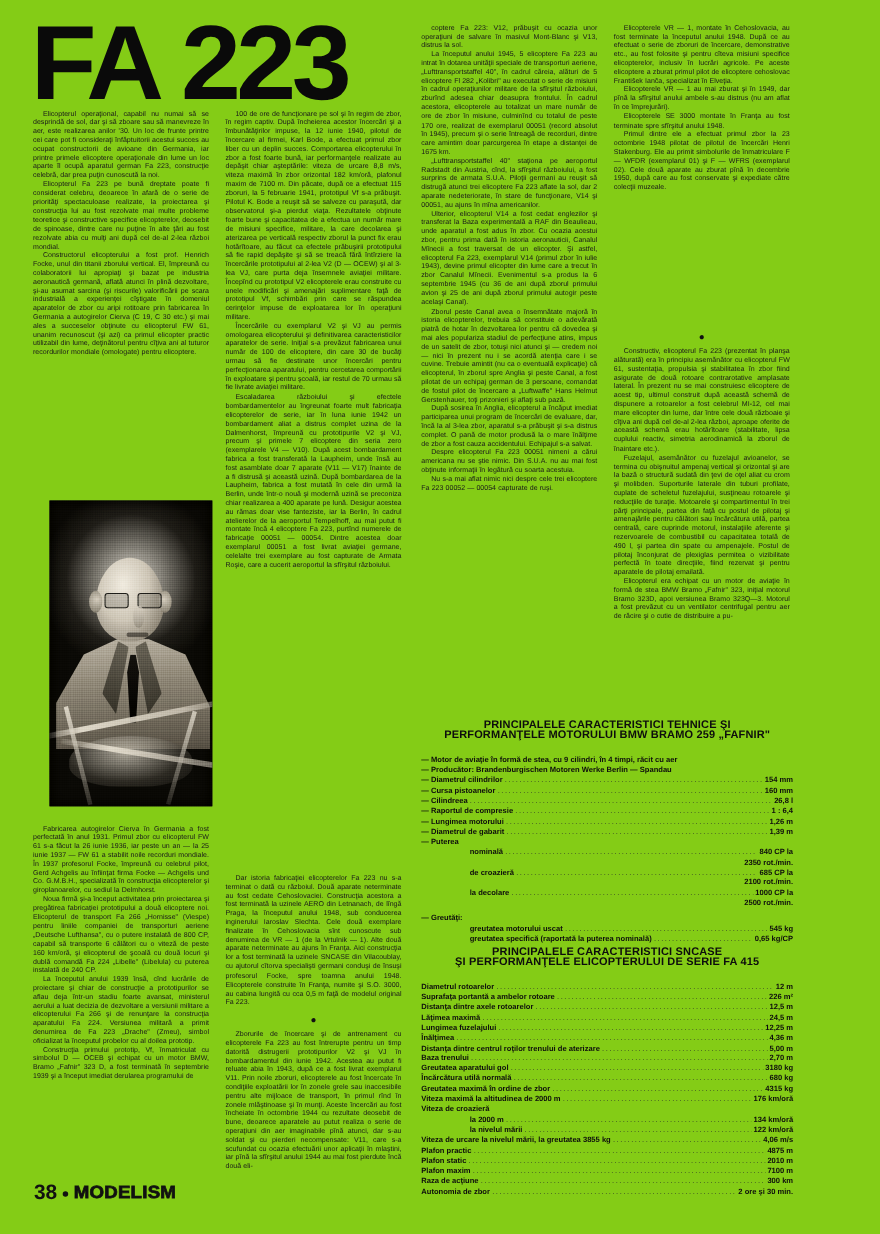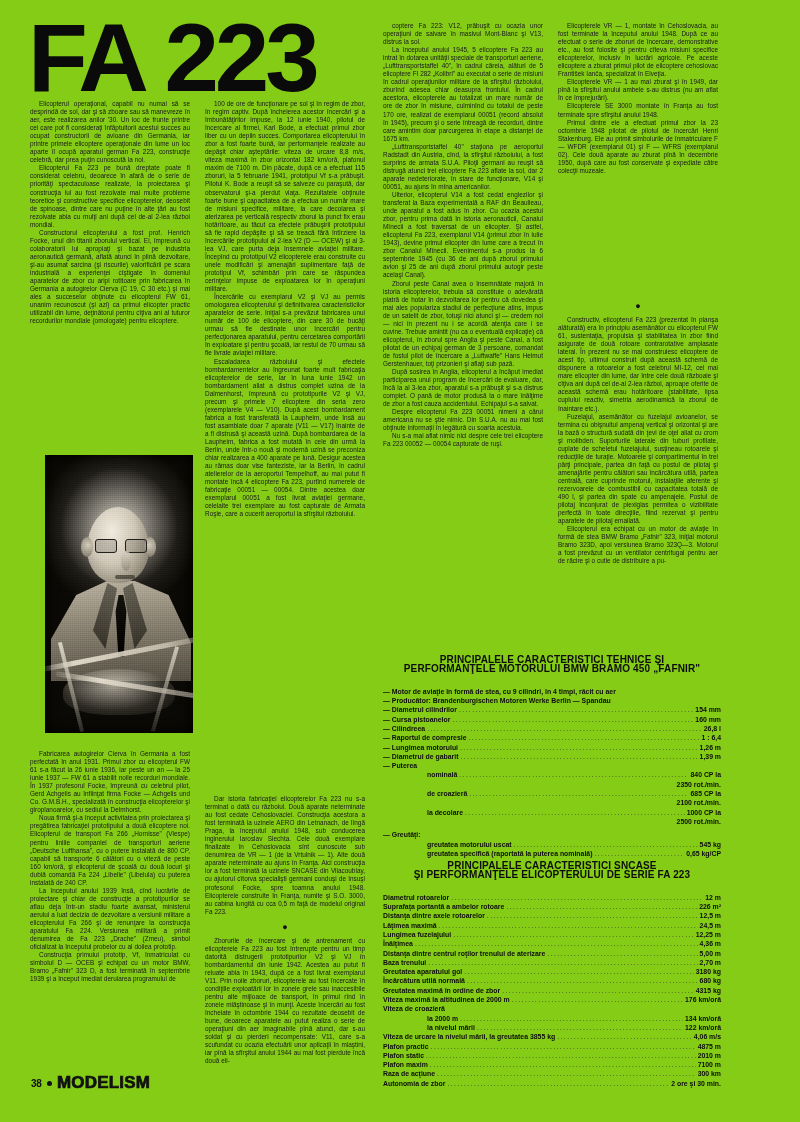--- a/index.html
+++ b/index.html
@@ -163,21 +163,21 @@
   .footer {
     position: absolute;
     left: 31px;
     top: 1074px;
     display: flex;
     align-items: center;
     gap: 5px;
     font-weight: bold;
   }
   .footer .pagenum {
-    font-size: 10px;
+    font-size: 19px;
     color: #111;
     letter-spacing: -0.3px;
   }
   .footer .dot {
     width: 5px; height: 5px; border-radius: 50%; background: #111;
     display: inline-block;
   }
   .footer .brand {
     font-size: 16px;
     letter-spacing: 0.2px;
@@ -311,21 +311,21 @@
   <div class="col" id="col4b">
       <div class="sep-bullet">●</div>
       <p>Constructiv, elicopterul Fa 223 (prezentat în planşa alăturată) era în principiu asemănător cu elicopterul FW 61, sustentaţia, propulsia şi stabilitatea în zbor fiind asigurate de două rotoare contrarotative amplasate lateral. În prezent nu se mai construiesc elicoptere de acest tip, ultimul construit după această schemă de dispunere a rotoarelor a fost celebrul MI-12, cel mai mare elicopter din lume, dar între cele două războaie şi cîţiva ani după cel de-al 2-lea război, aproape oferite de această schemă erau hotărîtoare (stabilitate, lipsa cuplului reactiv, simetria aerodinamică la zborul de înaintare etc.).</p>
       <p>Fuzelajul, asemănător cu fuzelajul avioanelor, se termina cu obişnuitul ampenaj vertical şi orizontal şi are la bază o structură sudată din ţevi de oţel aliat cu crom şi molibden. Suporturile laterale din tuburi profilate, cuplate de scheletul fuzelajului, susţineau rotoarele şi reducţiile de turaţie. Motoarele şi compartimentul în trei părţi principale, partea din faţă cu postul de pilotaj şi amenajările pentru călători sau încărcătura utilă, partea centrală, care cuprinde motorul, instalaţiile aferente şi rezervoarele de combustibil cu capacitatea totală de 490 l, şi partea din spate cu ampenajele. Postul de pilotaj înconjurat de plexiglas permitea o vizibilitate perfectă în toate direcţiile, fiind rezervat şi pentru aparatele de pilotaj emailată.</p>
       <p>Elicopterul era echipat cu un motor de aviaţie în formă de stea BMW Bramo „Fafnir" 323, iniţial motorul Bramo 323D, apoi versiunea Bramo 323Q—3. Motorul a fost prevăzut cu un ventilator centrifugal pentru aer de răcire şi o cutie de distribuire a pu-</p>
     </div>
 
   <div class="spec-block" id="spec1">
     <div class="spec-title">
       <div>PRINCIPALELE CARACTERISTICI TEHNICE ŞI</div>
-      <div>PERFORMANŢELE MOTORULUI BMW BRAMO 450 „FAFNIR"</div>
+      <div>PERFORMANŢELE MOTORULUI BMW BRAMO 259 „FAFNIR"</div>
     </div>
     <div class="spec-rows">
         <div class="srow plain">
           <span class="lbl">— Motor de aviaţie în formă de stea, cu 9 cilindri, în 4 timpi, răcit cu aer</span>
         </div>
         <div class="srow plain">
           <span class="lbl">— Producător: Brandenburgischen Motoren Werke Berlin — Spandau</span>
         </div>
         <div class="srow">
           <span class="lbl">— Diametrul cilindrilor</span>
@@ -397,21 +397,21 @@
           <span class="lbl">greutatea specifică (raportată la puterea nominală)</span>
           <span class="dots">........................................................................................................................</span>
           <span class="val">0,65 kg/CP</span>
         </div>
       </div>
   </div>
 
   <div class="spec-block" id="spec2">
     <div class="spec-title">
       <div>PRINCIPALELE CARACTERISTICI SNCASE</div>
-      <div>ŞI PERFORMANŢELE ELICOPTERULUI DE SERIE FA 223</div>
+      <div>ŞI PERFORMANŢELE ELICOPTERULUI DE SERIE FA 415</div>
     </div>
     <div class="spec-rows">
         <div class="srow">
           <span class="lbl">Diametrul rotoarelor</span>
           <span class="dots">........................................................................................................................</span>
           <span class="val">12 m</span>
         </div>
         <div class="srow">
           <span class="lbl">Suprafaţa portantă a ambelor rotoare</span>
           <span class="dots">........................................................................................................................</span>

